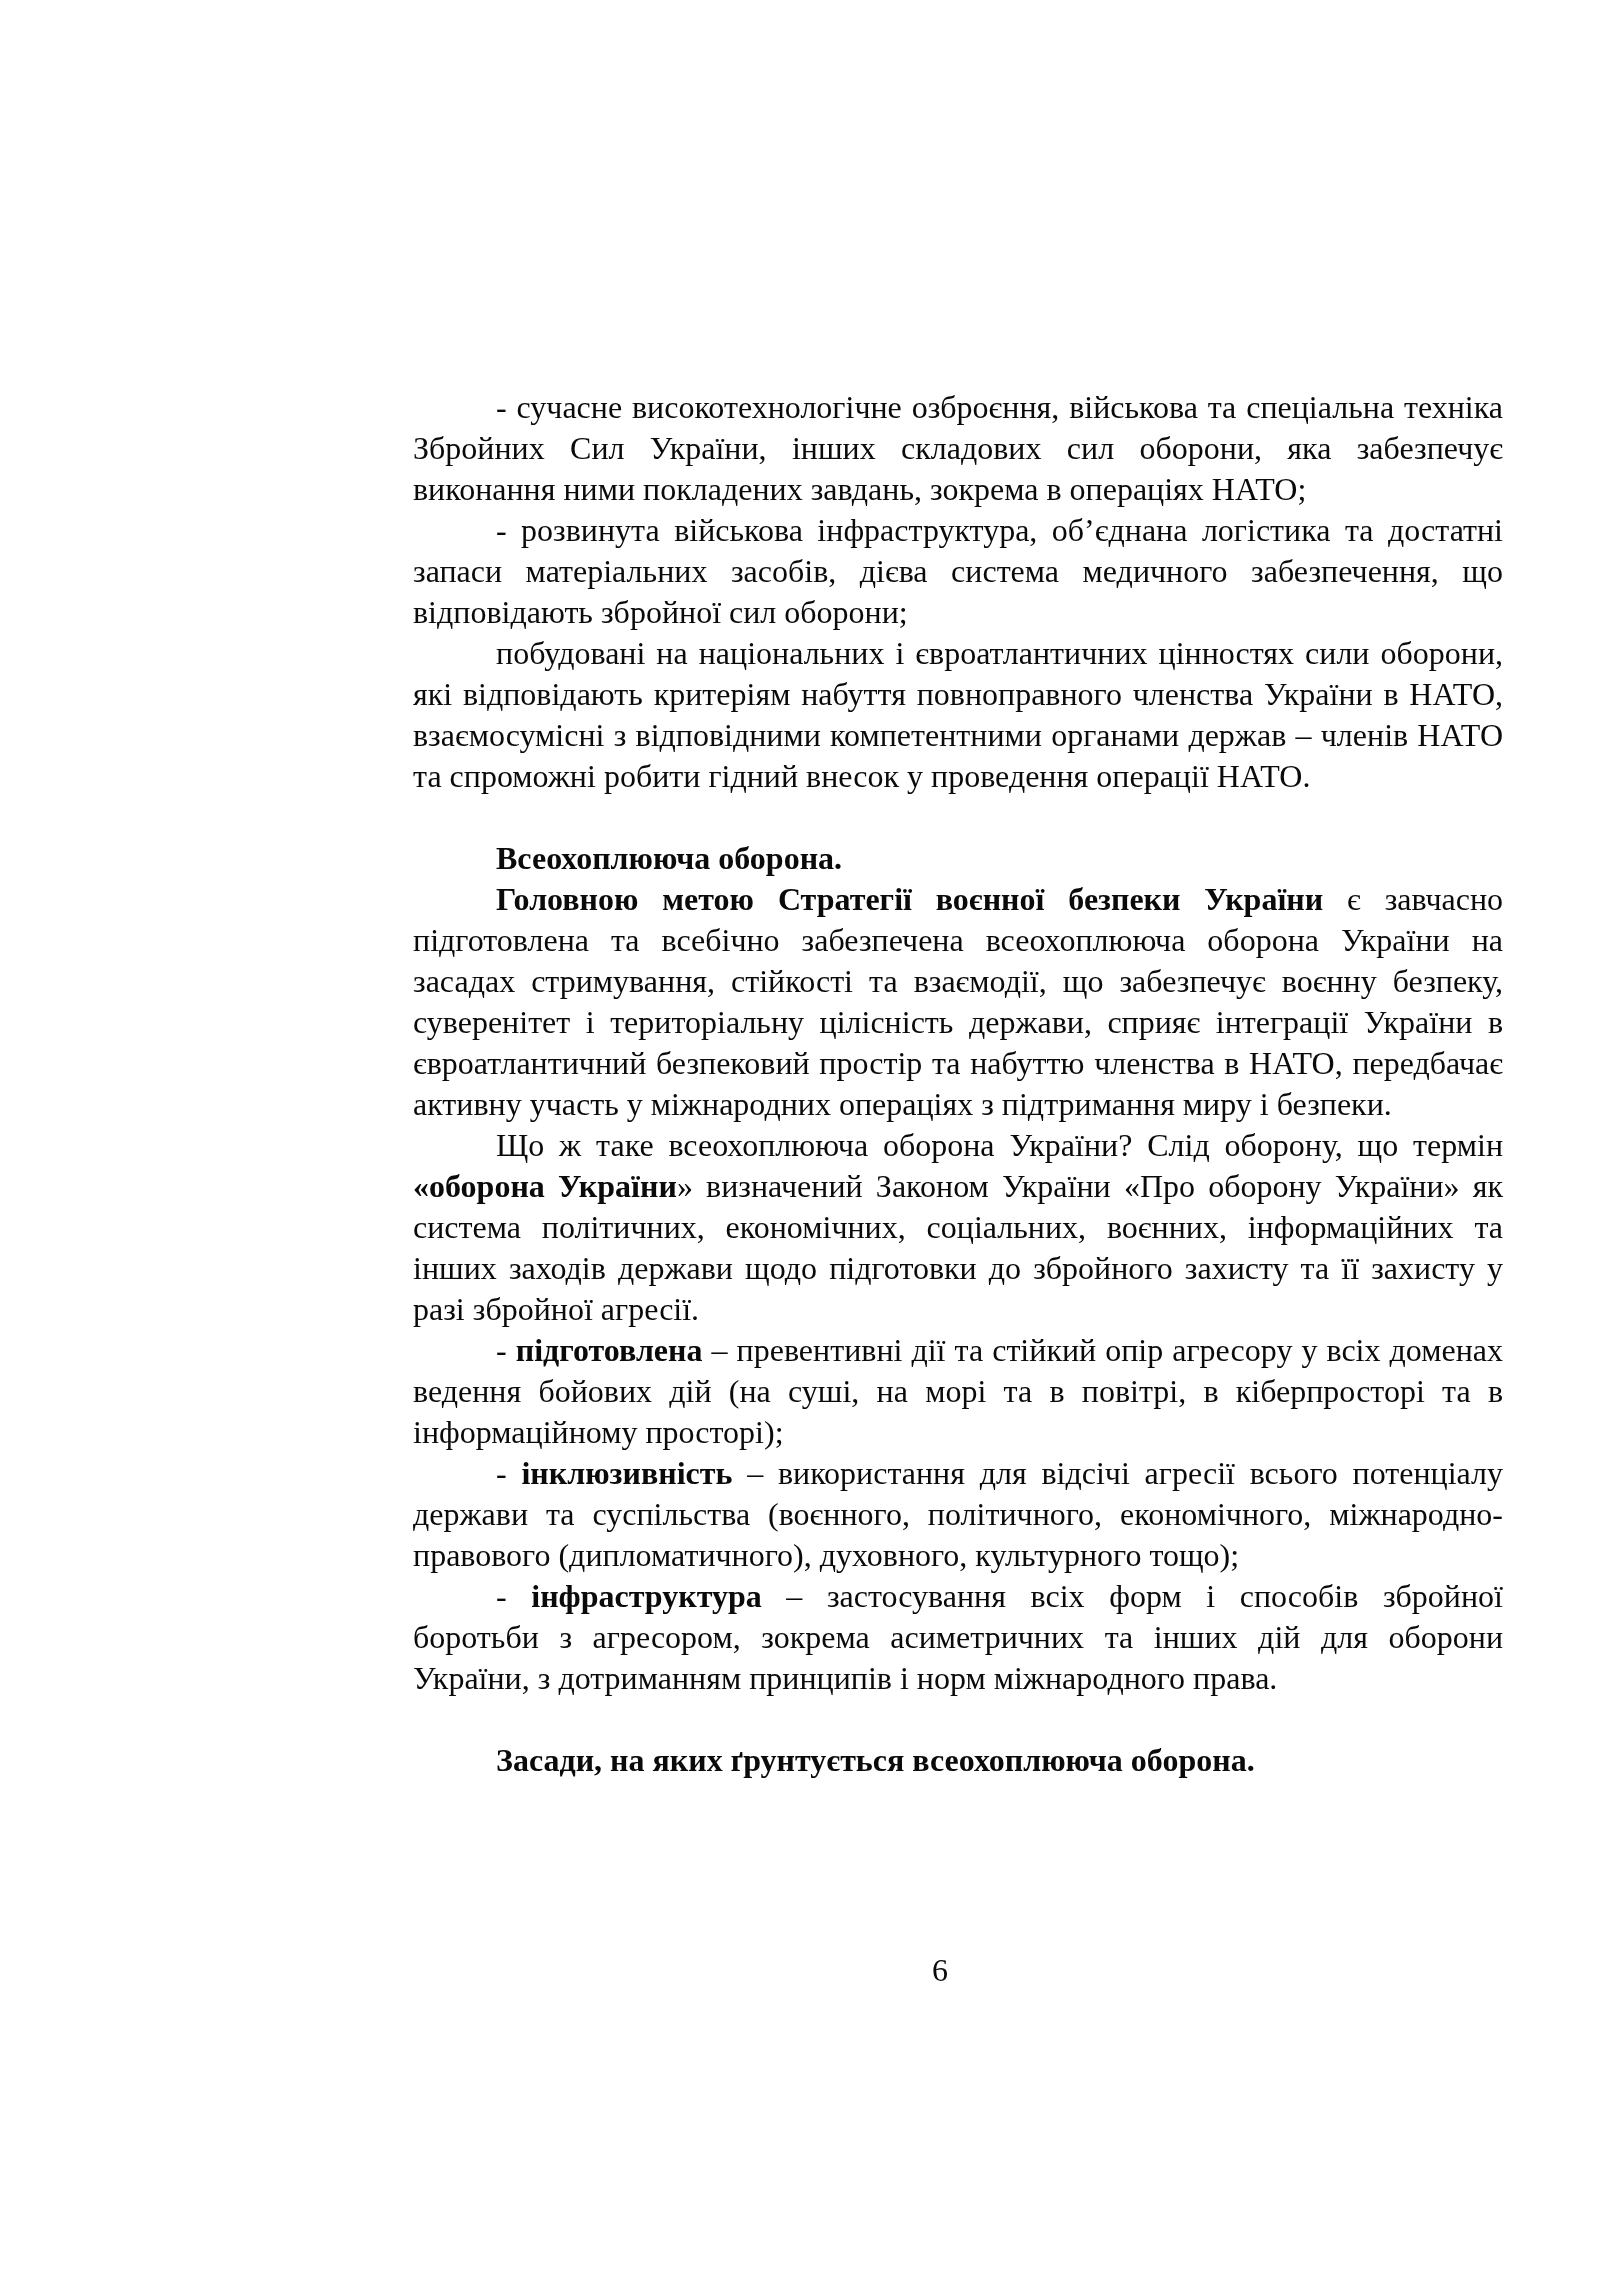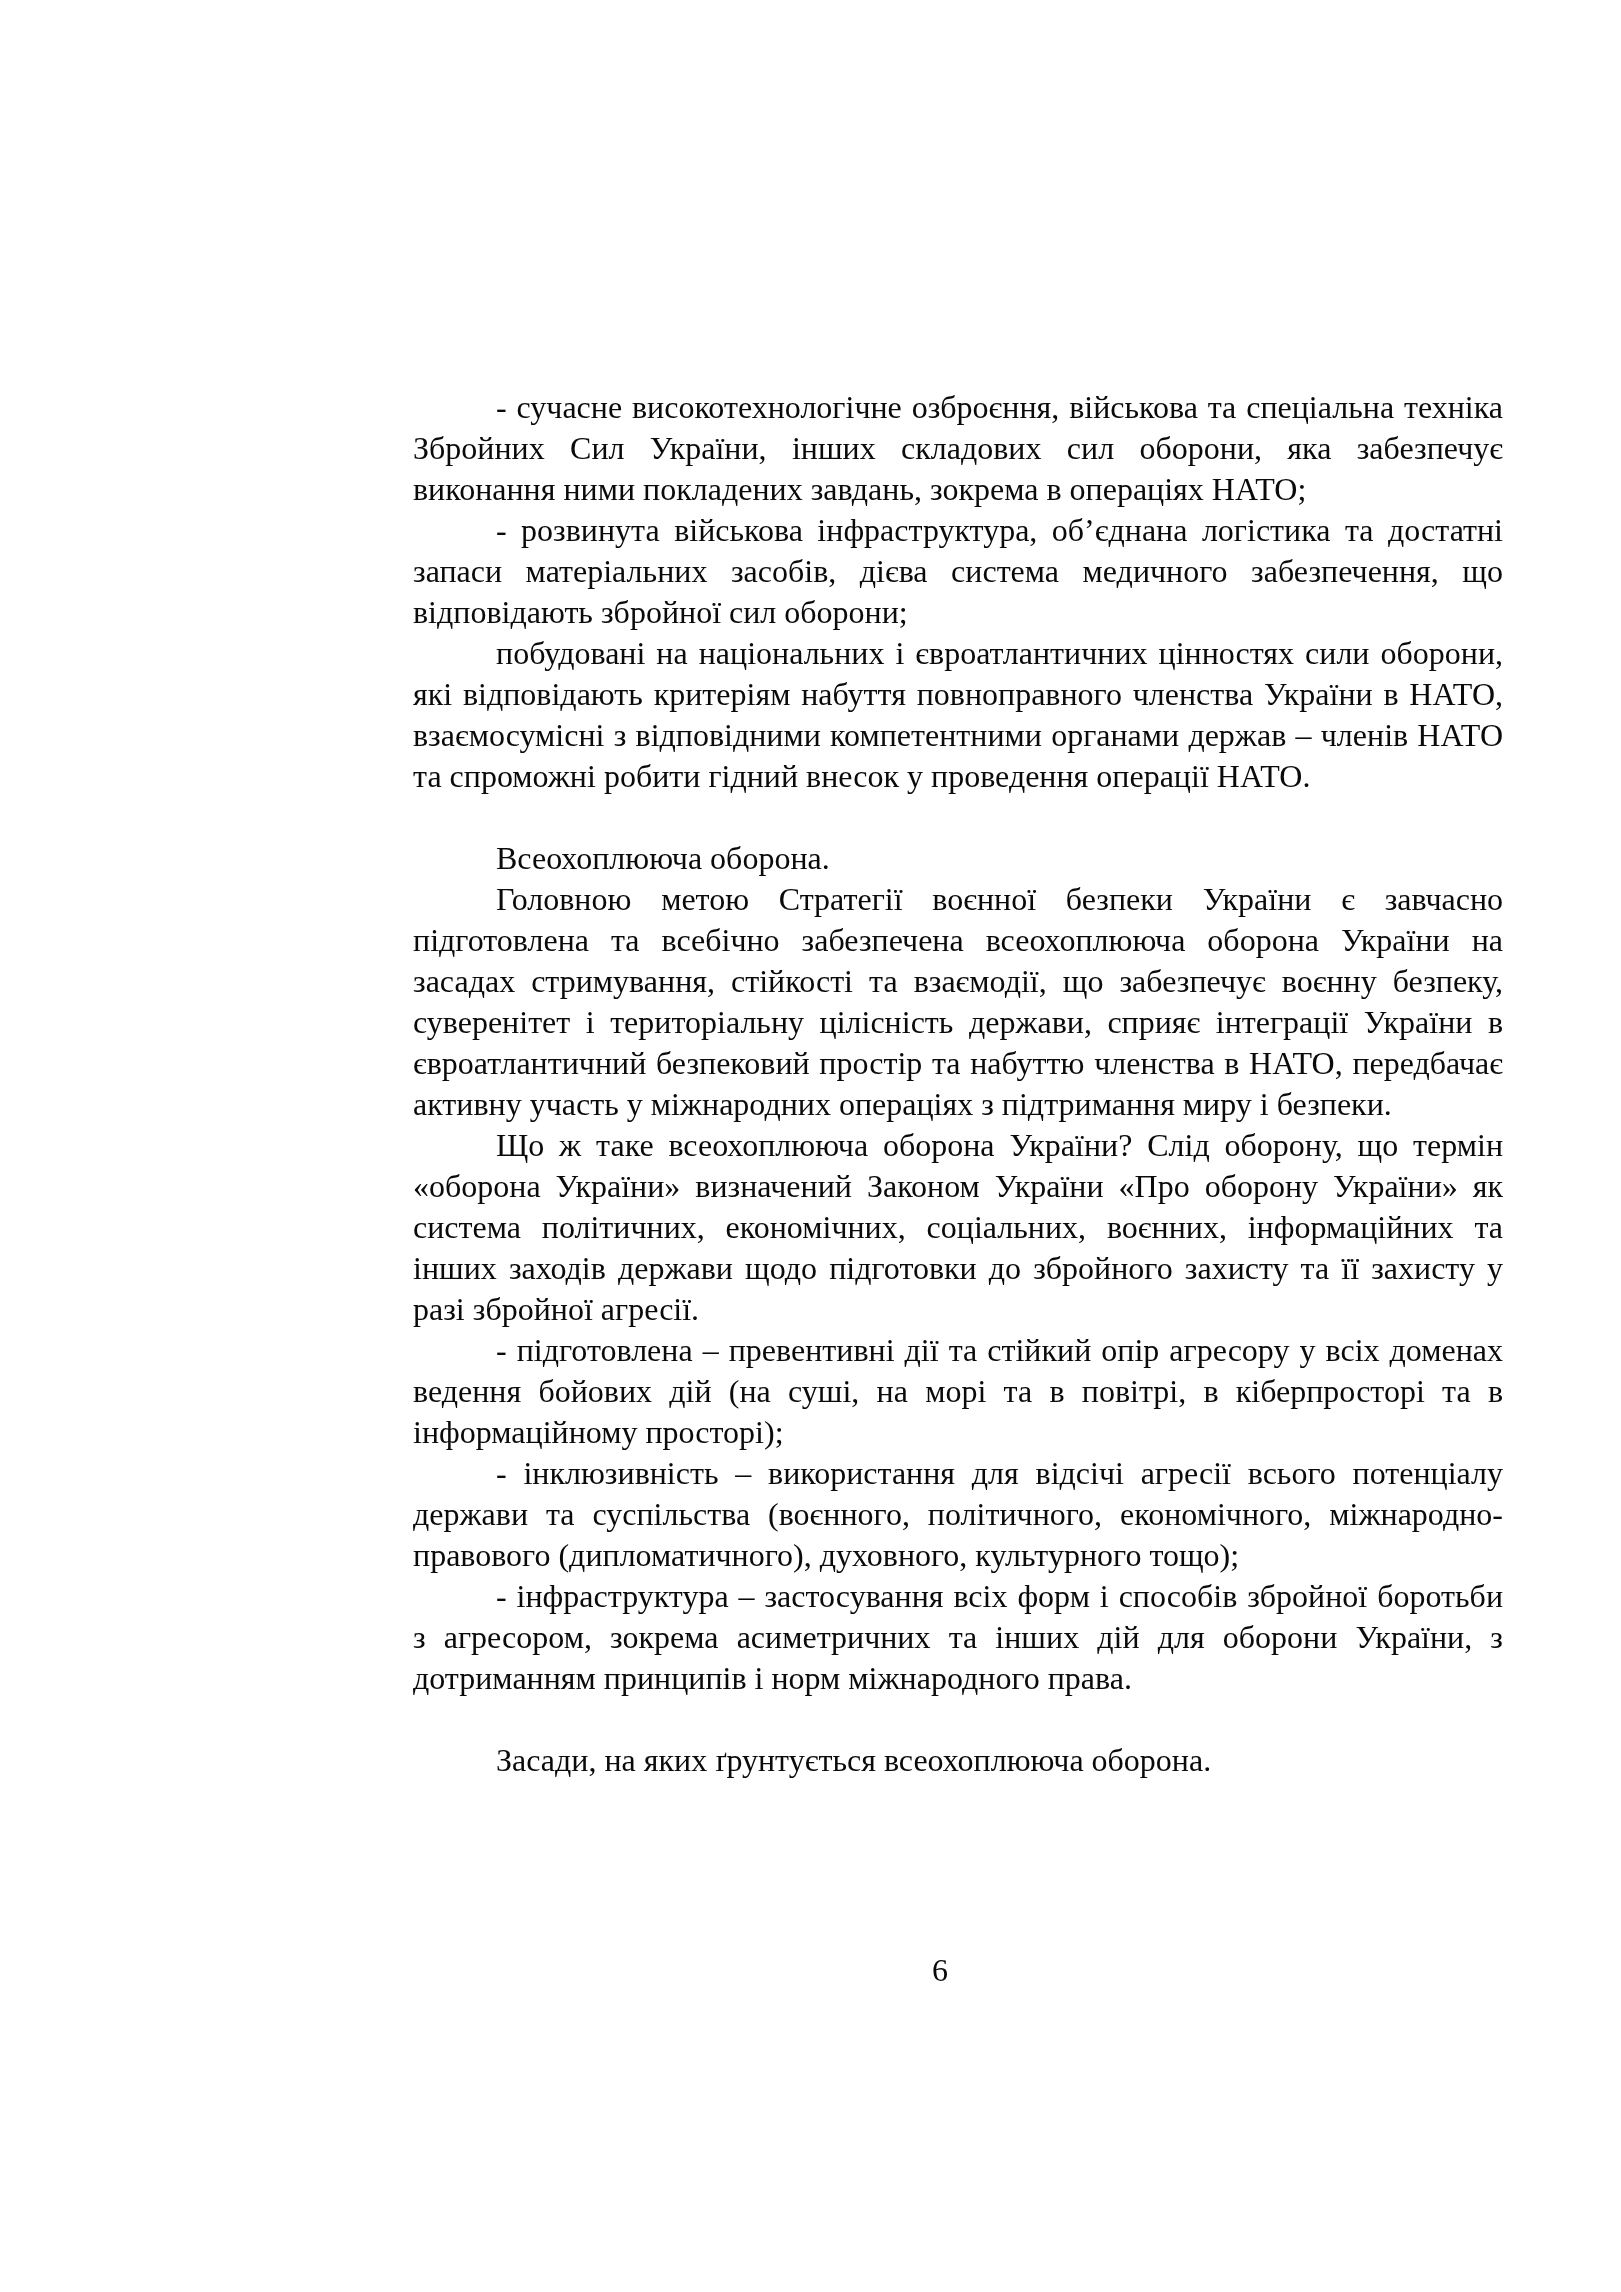--- a/index.html
+++ b/index.html
@@ -30,21 +30,21 @@
   .content p {
     margin: 0;
     padding: 0;
     text-indent: 83px;
   }
   .content p.blank {
     height: 41px;
     text-indent: 0;
   }
   .content b {
-    font-weight: normal;
+    font-weight: bold;
   }
   .footer {
     position: absolute;
     left: 395px;
     top: 1950px;
     width: 1090px;
     text-align: center;
     font-family: "Liberation Serif", serif;
     font-size: 32px;
     line-height: 41px;

